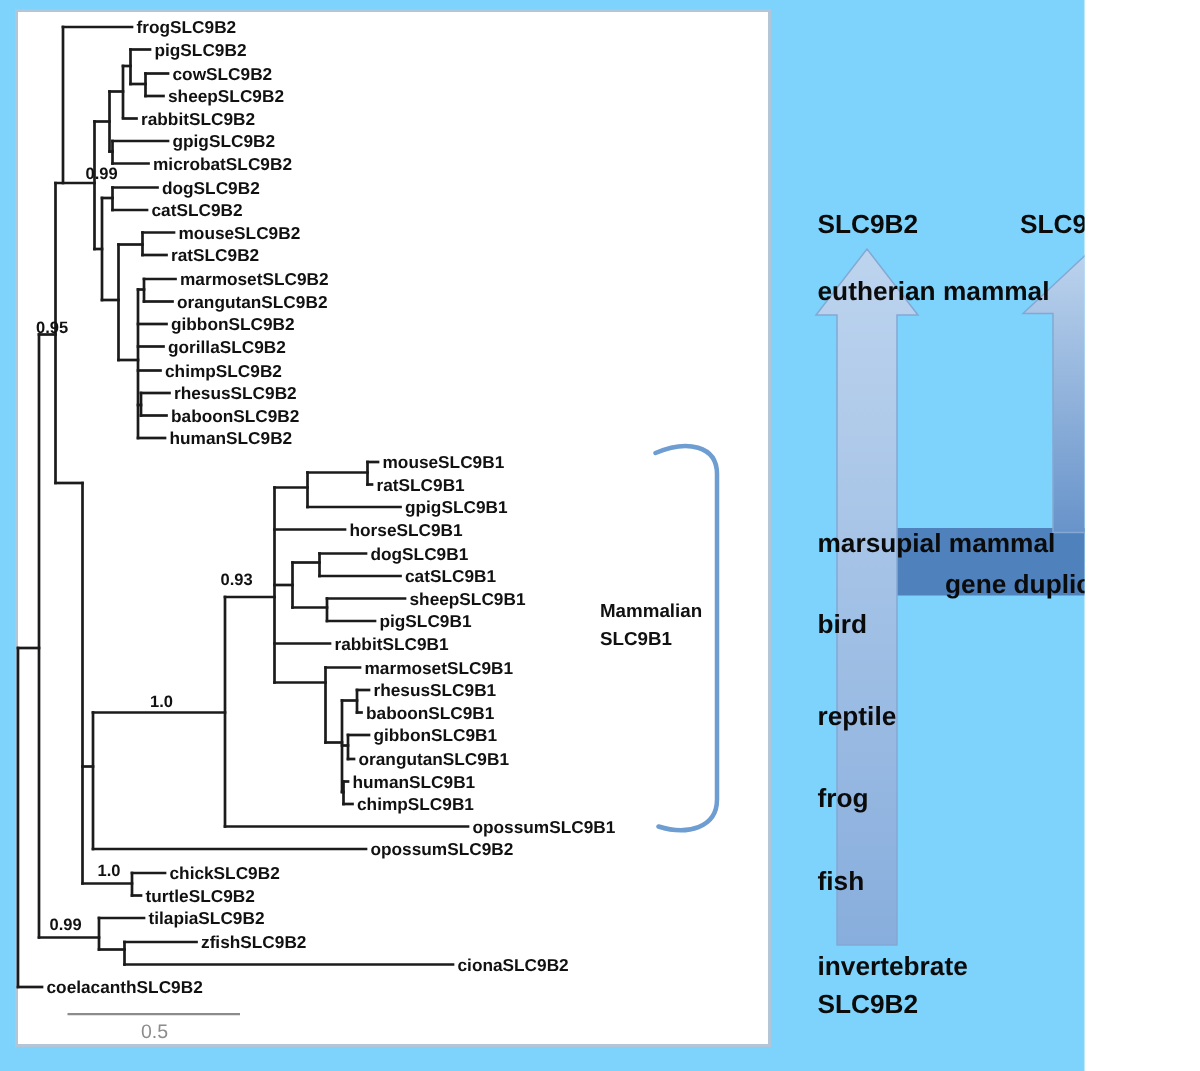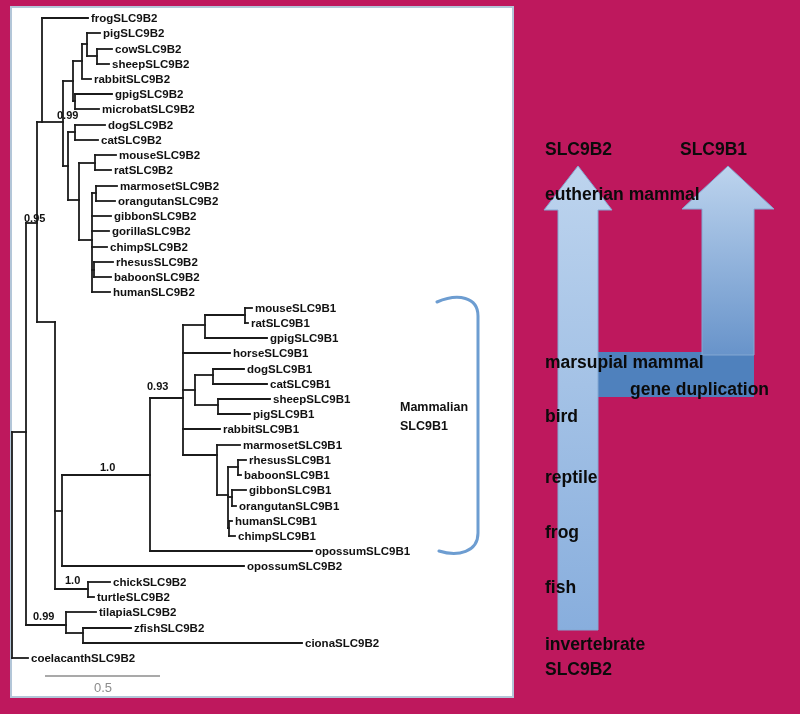--- a/index.html
+++ b/index.html
@@ -1,16 +1,16 @@
 <!DOCTYPE html>
 <html><head>
 <meta charset="utf-8">
 <style>
   html,body{margin:0;padding:0;background:#ffffff;}
-  #stage{position:relative;width:800px;height:714px;background:#be185d;overflow:hidden;
+  #stage{position:relative;width:723px;height:714px;background:#7dd3fc;overflow:hidden;
          font-family:"Liberation Sans", sans-serif;}
   svg text{font-family:"Liberation Sans","DejaVu Sans",sans-serif;}
   .leaf-label{font-weight:bold;fill:#111111;font-size:11.5px;}
   .support-label{font-weight:bold;fill:#111111;font-size:11px;}
   .panel-label{font-weight:bold;fill:#0b0b0b;font-size:17.5px;}
   .bracket-label{font-weight:bold;fill:#111111;font-size:12.5px;}
   .scale-label{fill:#8c8c8c;font-size:13px;}
 </style>
 </head>
 <body>

